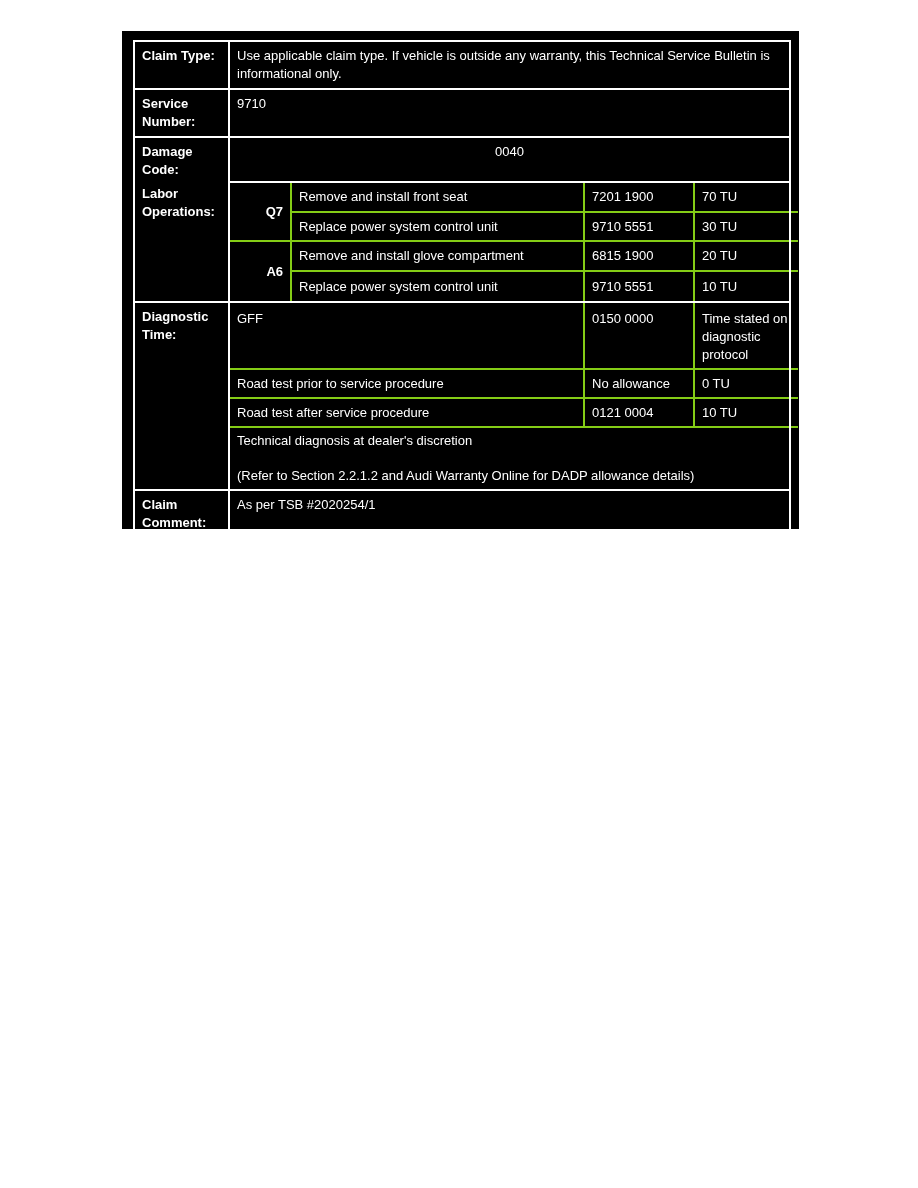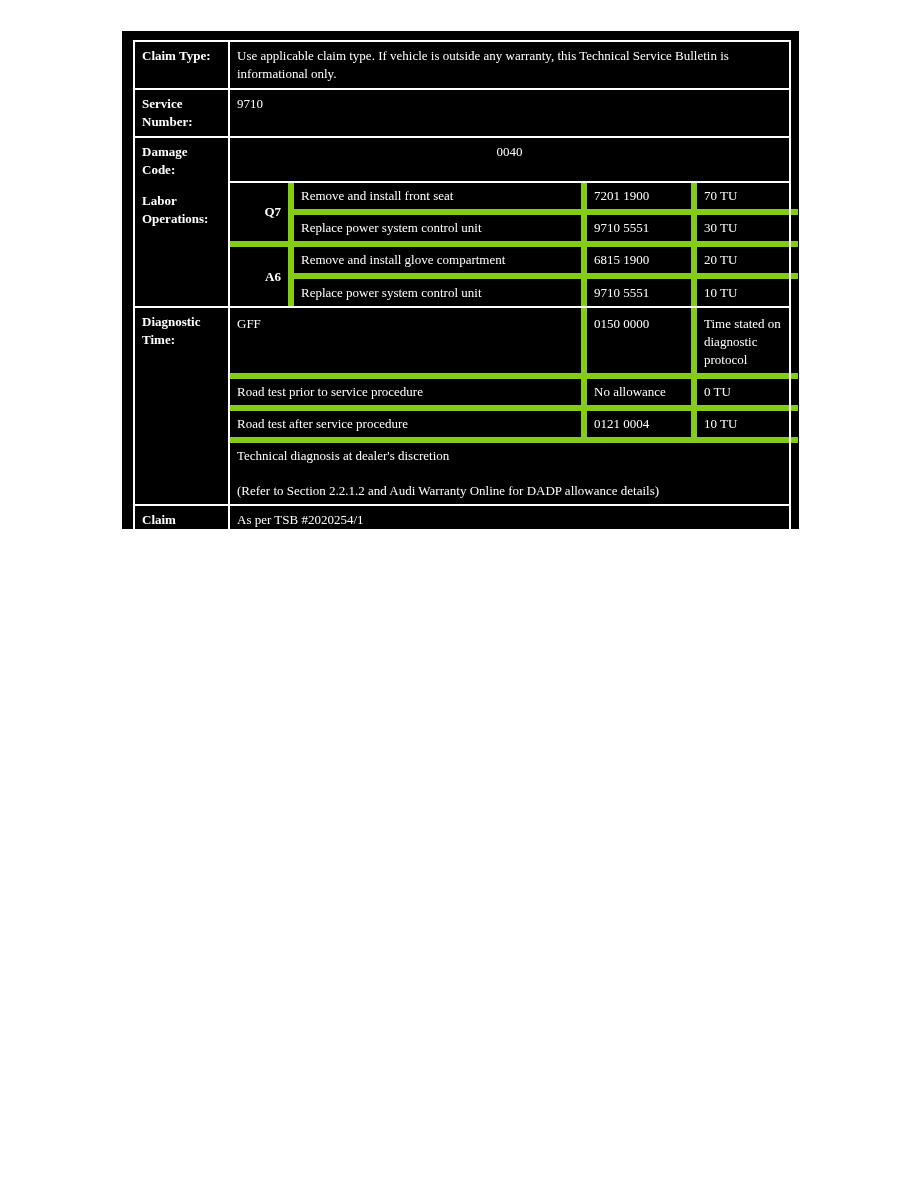--- a/index.html
+++ b/index.html
@@ -1,20 +1,20 @@
 <!DOCTYPE html>
 <html><head>
 <meta charset="utf-8">
 <style>
   html, body { margin: 0; padding: 0; background: #ffffff; }
   .page {
     position: relative;
     width: 918px; height: 1044px;
     background: #ffffff;
-    font-family: Liberation Serif, serif;
+    font-family: Liberation Sans, sans-serif;
   }
   .tsb-block {
     position: absolute;
     left: 122px; top: 31px;
     width: 677px; height: 498px;
     background: #000000;
     box-sizing: border-box;
     padding: 9px 8px 5px 11px;
     overflow: hidden;
   }
@@ -33,36 +33,36 @@
     text-align: left;
     vertical-align: top;
   }
   .main th { font-weight: 700; }
   .main td { font-weight: 400; }
   col.c-label { width: 95px; }
   .r-claim   { height: 47px; }
   .r-service { height: 45px; margin-top: 36px; }
   .r-comment { height: 46px; }
   td.p0 { padding: 0 !important; }
-  .label-gap { margin-top: 13px; }
+  .label-gap { margin-top: 6px; }
   .code-val {
     box-sizing: border-box;
     height: 45px;
     padding: 5px 7px;
     border-bottom: 2px solid #ffffff;
     text-align: center;
   }
   .nested {
     border-collapse: collapse;
     border-style: hidden; 
     width: 100%;
     table-layout: fixed;
   }
   .nested td {
-    border: 6px solid #84cc16;
+    border: 2px solid #84cc16;
     padding: 4px 7px;
     vertical-align: middle;
   }
   .labor tr { height: 29px; }
   .labor tr.tall { height: 30px; }
   .labor td.model { text-align: right; font-weight: 700; }
   .diag tr.r-gff { height: 63px; }
   .diag tr.r-gff td { vertical-align: top; padding-top: 7px; }
   .diag tr.r-road { height: 29px; }
   .diag tr.r-note { height: 52px; }

